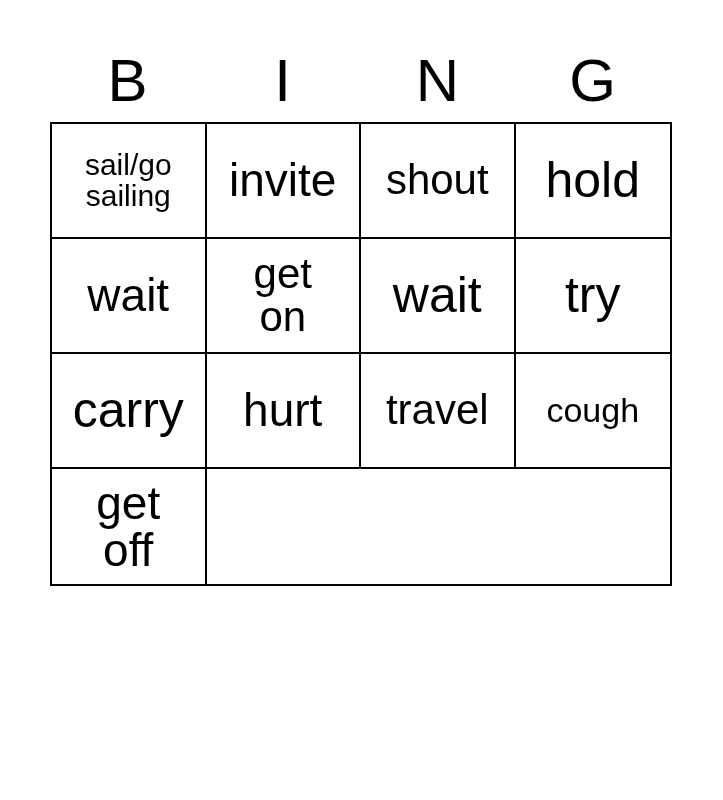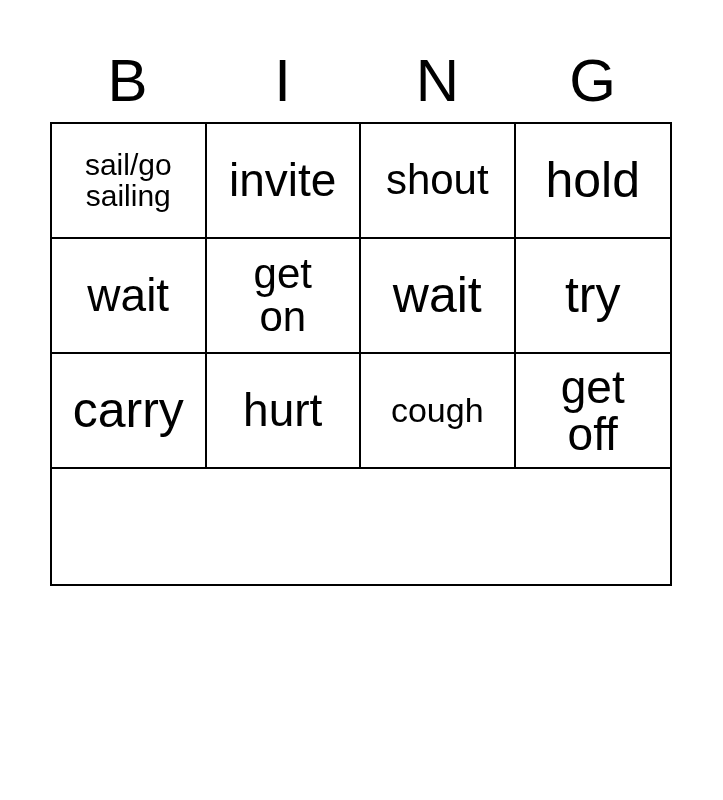--- a/index.html
+++ b/index.html
@@ -121,20 +121,23 @@
         <span class="cell-text fs-xl">try</span>
       </div>
     <div class="cell">
         <span class="cell-text fs-xl">carry</span>
       </div>
 
     <div class="cell">
         <span class="cell-text fs-lg">hurt</span>
       </div>
     <div class="cell">
+        <span class="cell-text fs-md">travel</span>
+      </div>
+    <div class="cell">
         <span class="cell-text fs-sm">cough</span>
       </div>
     <div class="cell">
         <span class="cell-text fs-lg">get
 off</span>
       </div>
   </div>
 
 </div>
 

